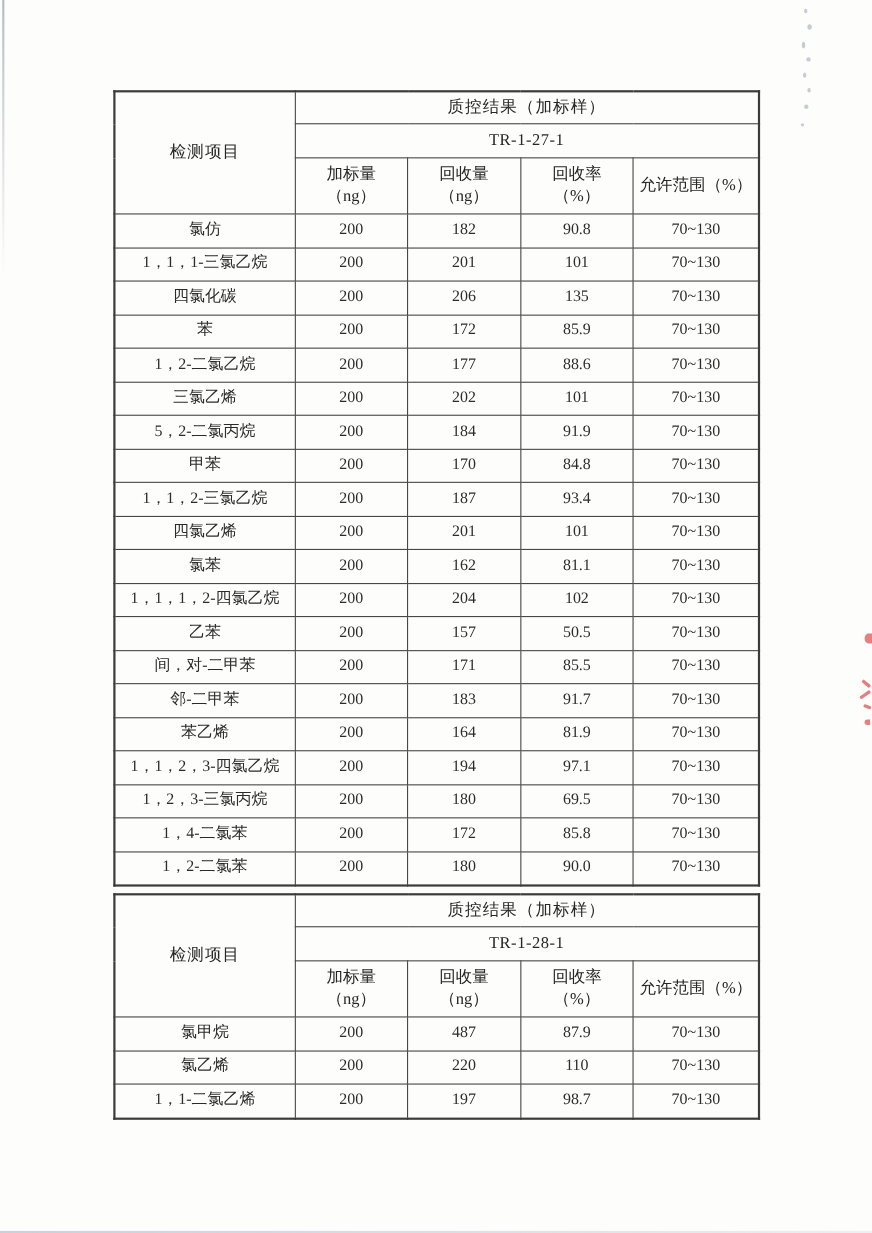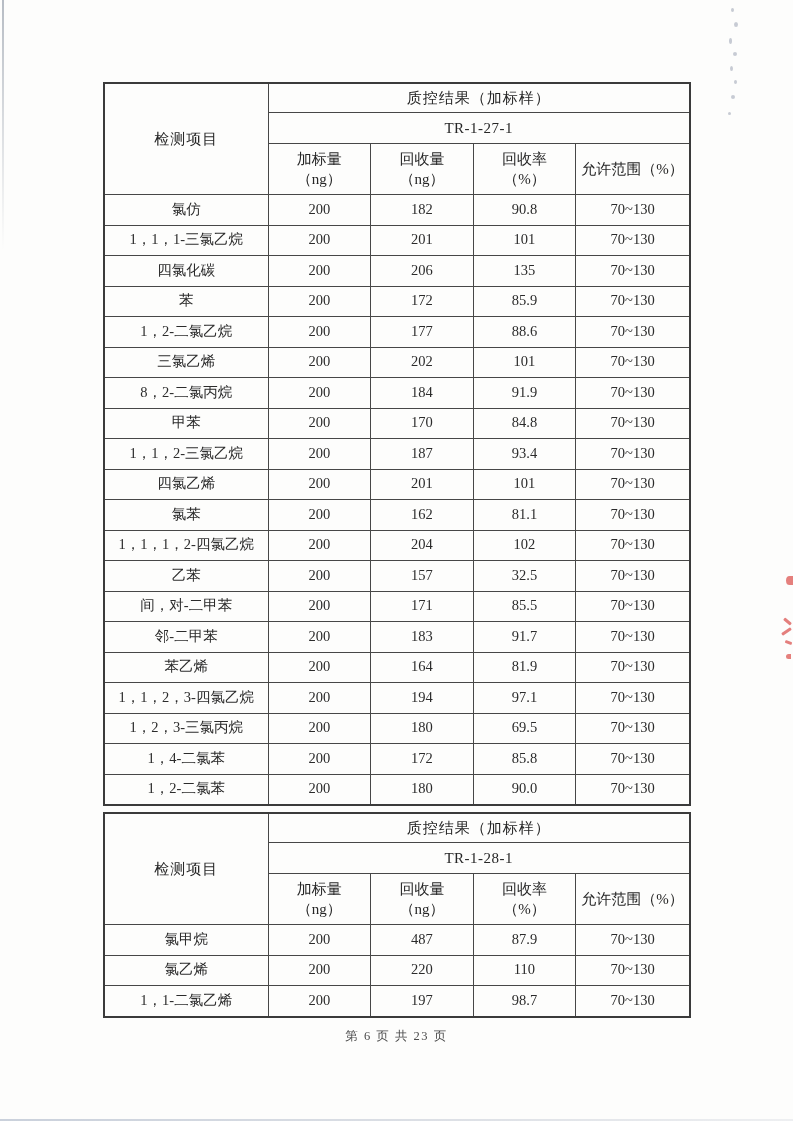--- a/index.html
+++ b/index.html
@@ -139,21 +139,21 @@
           <td>70~130</td>
         </tr>
         <tr>
           <td>三氯乙烯</td>
           <td>200</td>
           <td>202</td>
           <td>101</td>
           <td>70~130</td>
         </tr>
         <tr>
-          <td>8，2-二氯丙烷</td>
+          <td>5，2-二氯丙烷</td>
           <td>200</td>
           <td>184</td>
           <td>91.9</td>
           <td>70~130</td>
         </tr>
         <tr>
           <td>甲苯</td>
           <td>200</td>
           <td>170</td>
           <td>84.8</td>
@@ -184,21 +184,21 @@
           <td>1，1，1，2-四氯乙烷</td>
           <td>200</td>
           <td>204</td>
           <td>102</td>
           <td>70~130</td>
         </tr>
         <tr>
           <td>乙苯</td>
           <td>200</td>
           <td>157</td>
-          <td>32.5</td>
+          <td>50.5</td>
           <td>70~130</td>
         </tr>
         <tr>
           <td>间，对-二甲苯</td>
           <td>200</td>
           <td>171</td>
           <td>85.5</td>
           <td>70~130</td>
         </tr>
         <tr>
@@ -290,21 +290,20 @@
         <tr>
           <td>1，1-二氯乙烯</td>
           <td>200</td>
           <td>197</td>
           <td>98.7</td>
           <td>70~130</td>
         </tr>
       </tbody>
   </table>
 
-  <div class="footer">第 6 页 共 23 页</div>
 
   <div class="edge-line-left"></div>
   <div class="edge-line-bottom"></div>
 
   <div class="speck" style="left:731px; top:8px;  width:3px; height:4px;"></div>
   <div class="speck" style="left:734px; top:22px; width:4px; height:5px;"></div>
   <div class="speck" style="left:729px; top:38px; width:3px; height:6px;"></div>
   <div class="speck" style="left:733px; top:52px; width:4px; height:4px;"></div>
   <div class="speck" style="left:730px; top:66px; width:3px; height:5px;"></div>
   <div class="speck" style="left:734px; top:80px; width:3px; height:4px;"></div>

